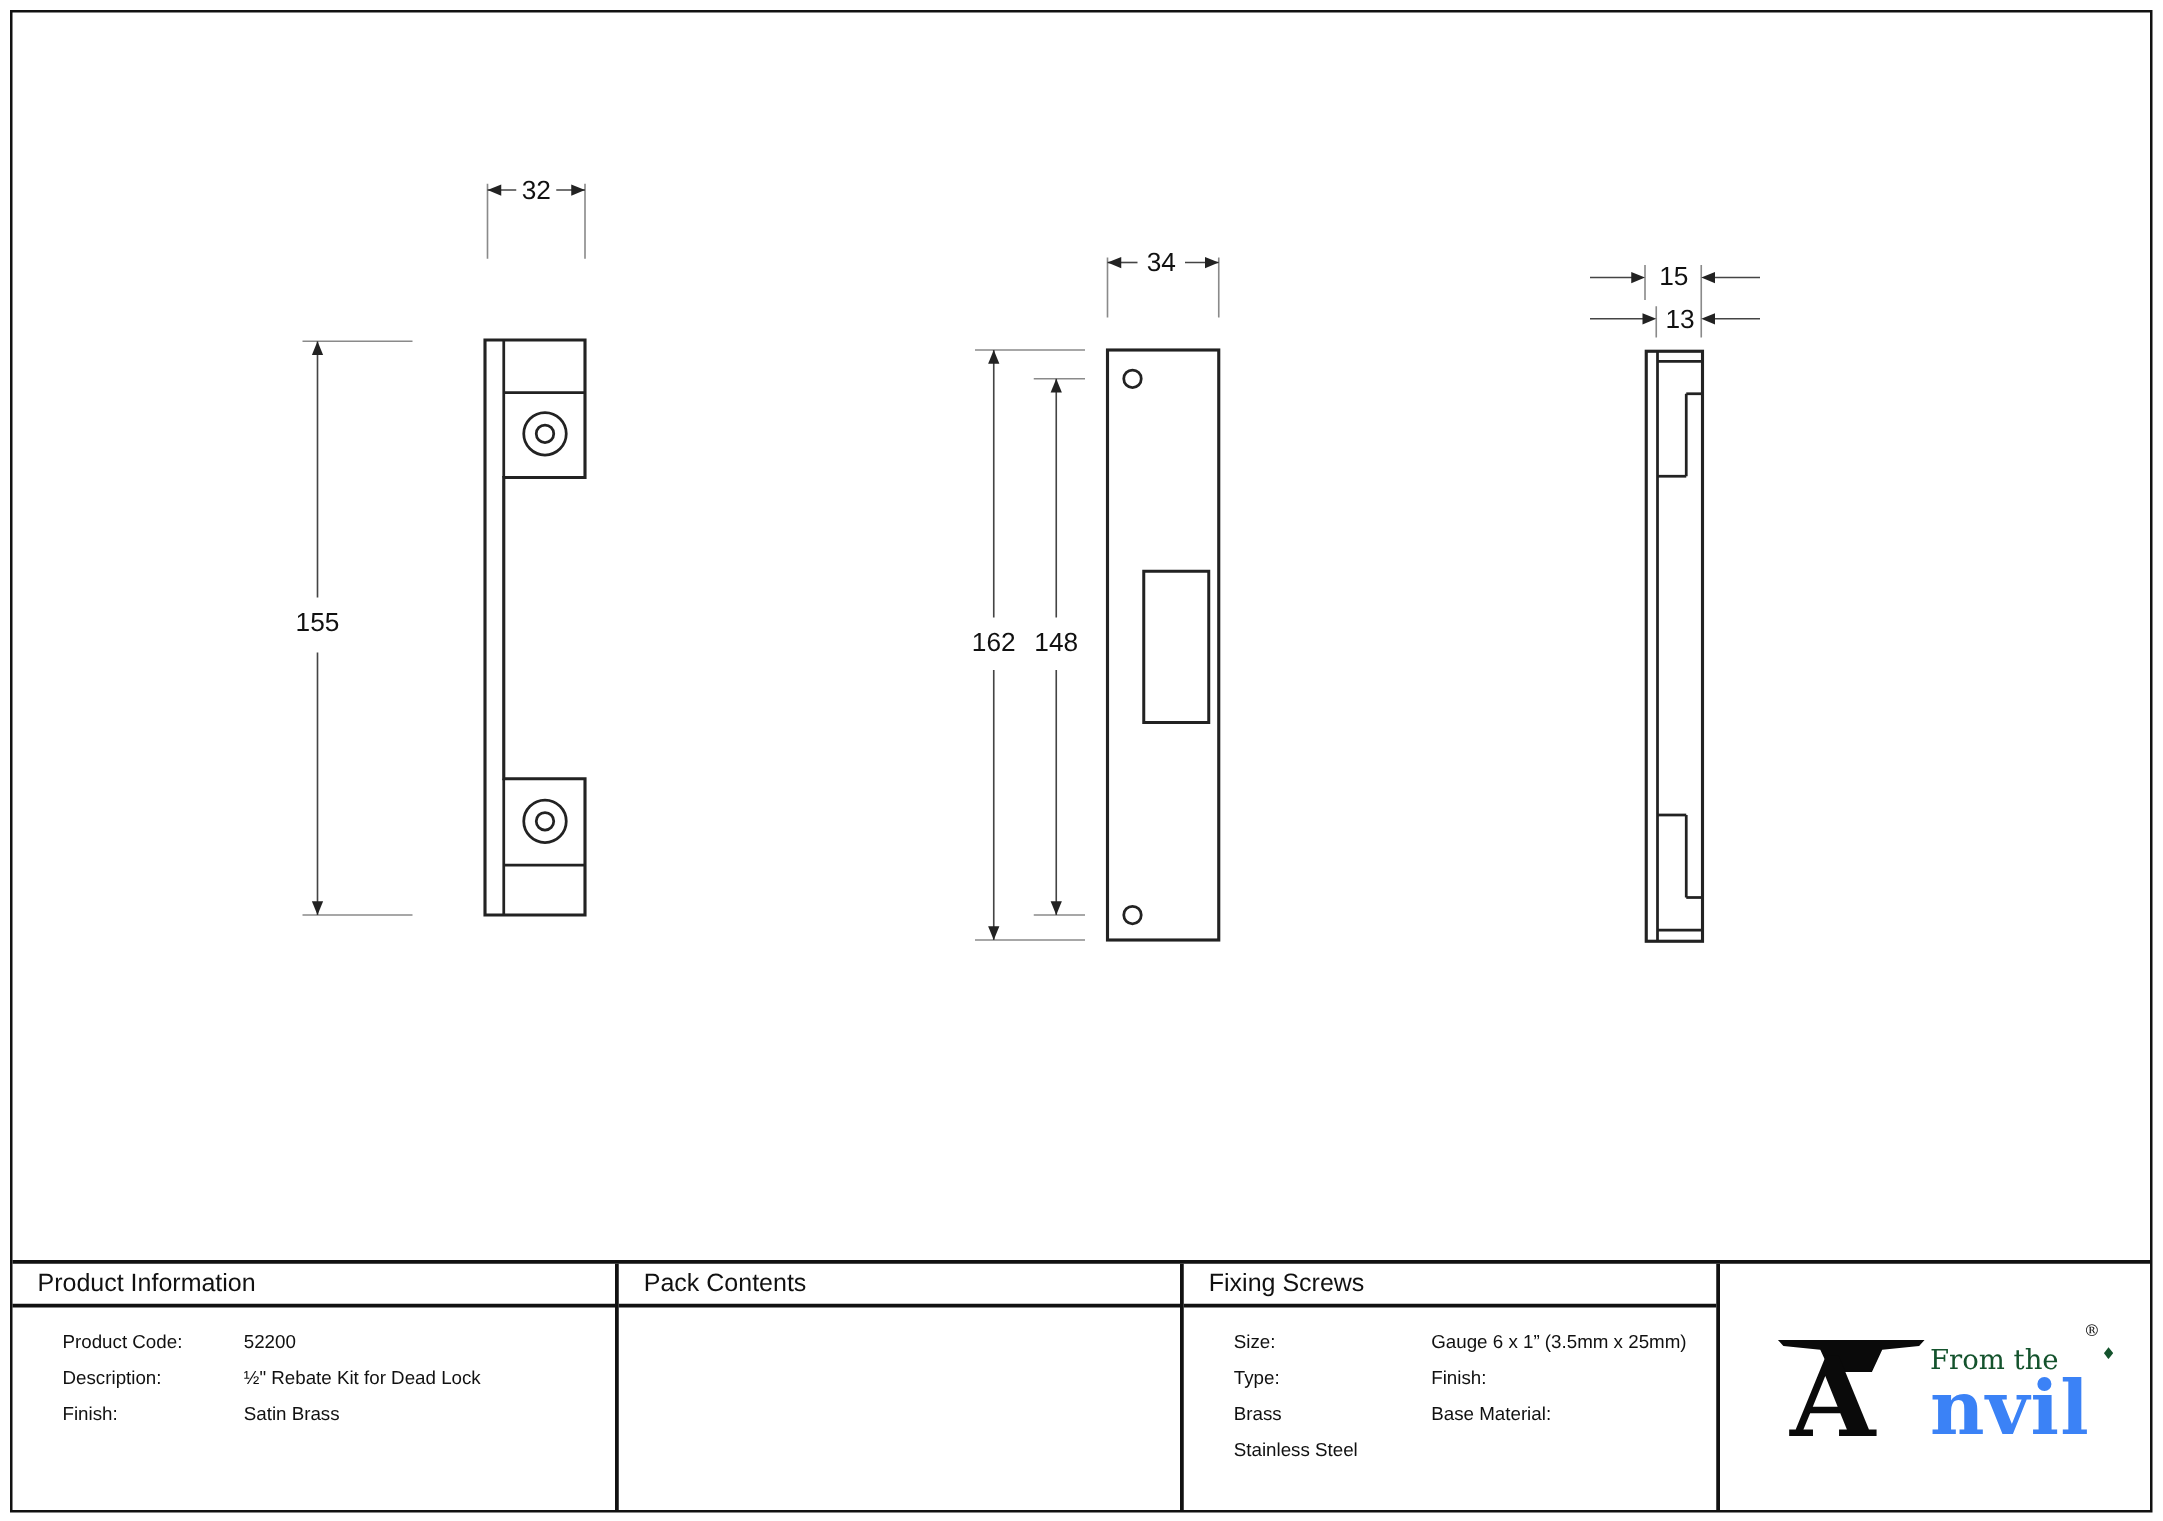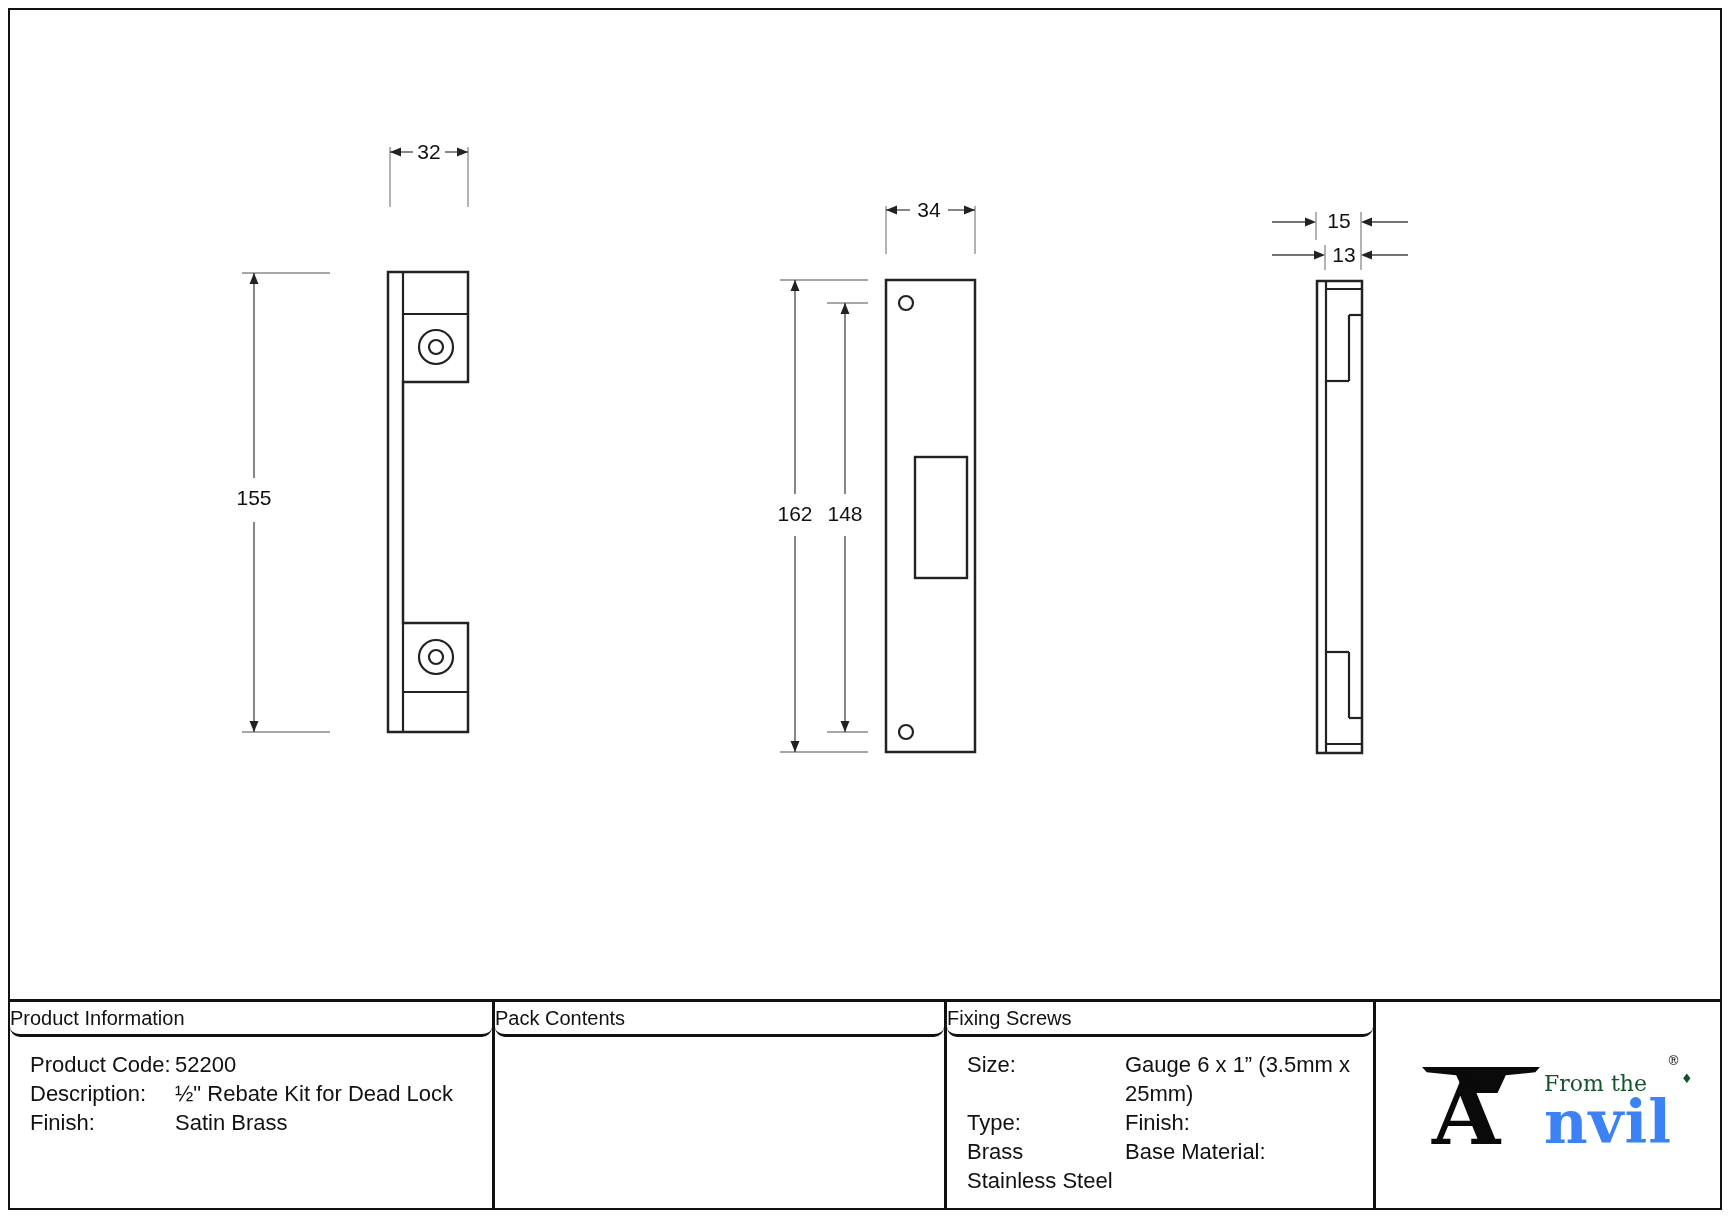--- a/index.html
+++ b/index.html
@@ -17,22 +17,22 @@
 
   
   .spec-table { flex:0 0 200px; border-top:3px solid #111; display:flex; }
   .col { height:100%; display:flex; flex-direction:column; }
   .col + .col { border-left:3px solid #111; }
   .col-product { width:482px; }
   .col-pack    { width:452px;text-align:center; }
   .col-screws  { width:429px; }
   .col-logo    { flex:1 1 auto; display:flex; align-items:center; justify-content:center; }
   .cell-header { flex:0 0 35px; border-bottom:3px solid #111; display:flex; align-items:center;
-                 font-size:20px;border-radius:10px; }
-  .cell-body { flex:1 1 auto; padding:13px 0 13px 20px; font-size:22px; line-height:29px; }
+                 padding-left:20px; font-size:20px; }
+  .cell-body { flex:1 1 auto; padding:13px 0 13px 20px; font-size:15px; line-height:29px;margin-left:20px; }
   .kv-grid { display:grid; grid-template-columns:145px 1fr; }
   .col-screws .kv-grid { grid-template-columns:158px 1fr; }
   .list-item { display:block; }
 
   
   .logo { position:relative; width:252px; height:100px; }
   .logo-anvil { position:absolute; left:0; top:12px; width:118px; height:26px; background:#0a0a0a;
                 clip-path:polygon(0% 0%, 100% 0%, 96% 20%, 71% 32%, 64% 100%, 36% 100%, 29% 32%, 4% 20%); }
   .logo-a { position:absolute; left:10px; top:14px; font-family:"DejaVu Serif", serif;
             font-weight:700; font-size:88px; line-height:1; color:#0a0a0a; letter-spacing:-2px; }

